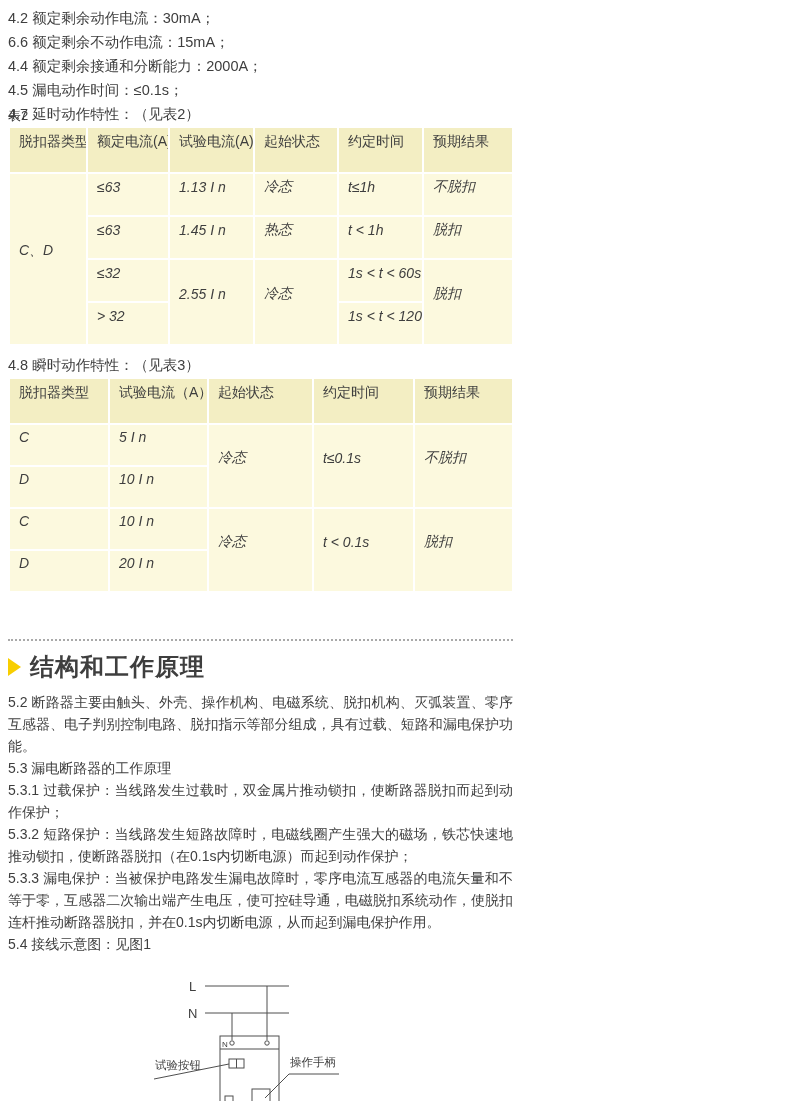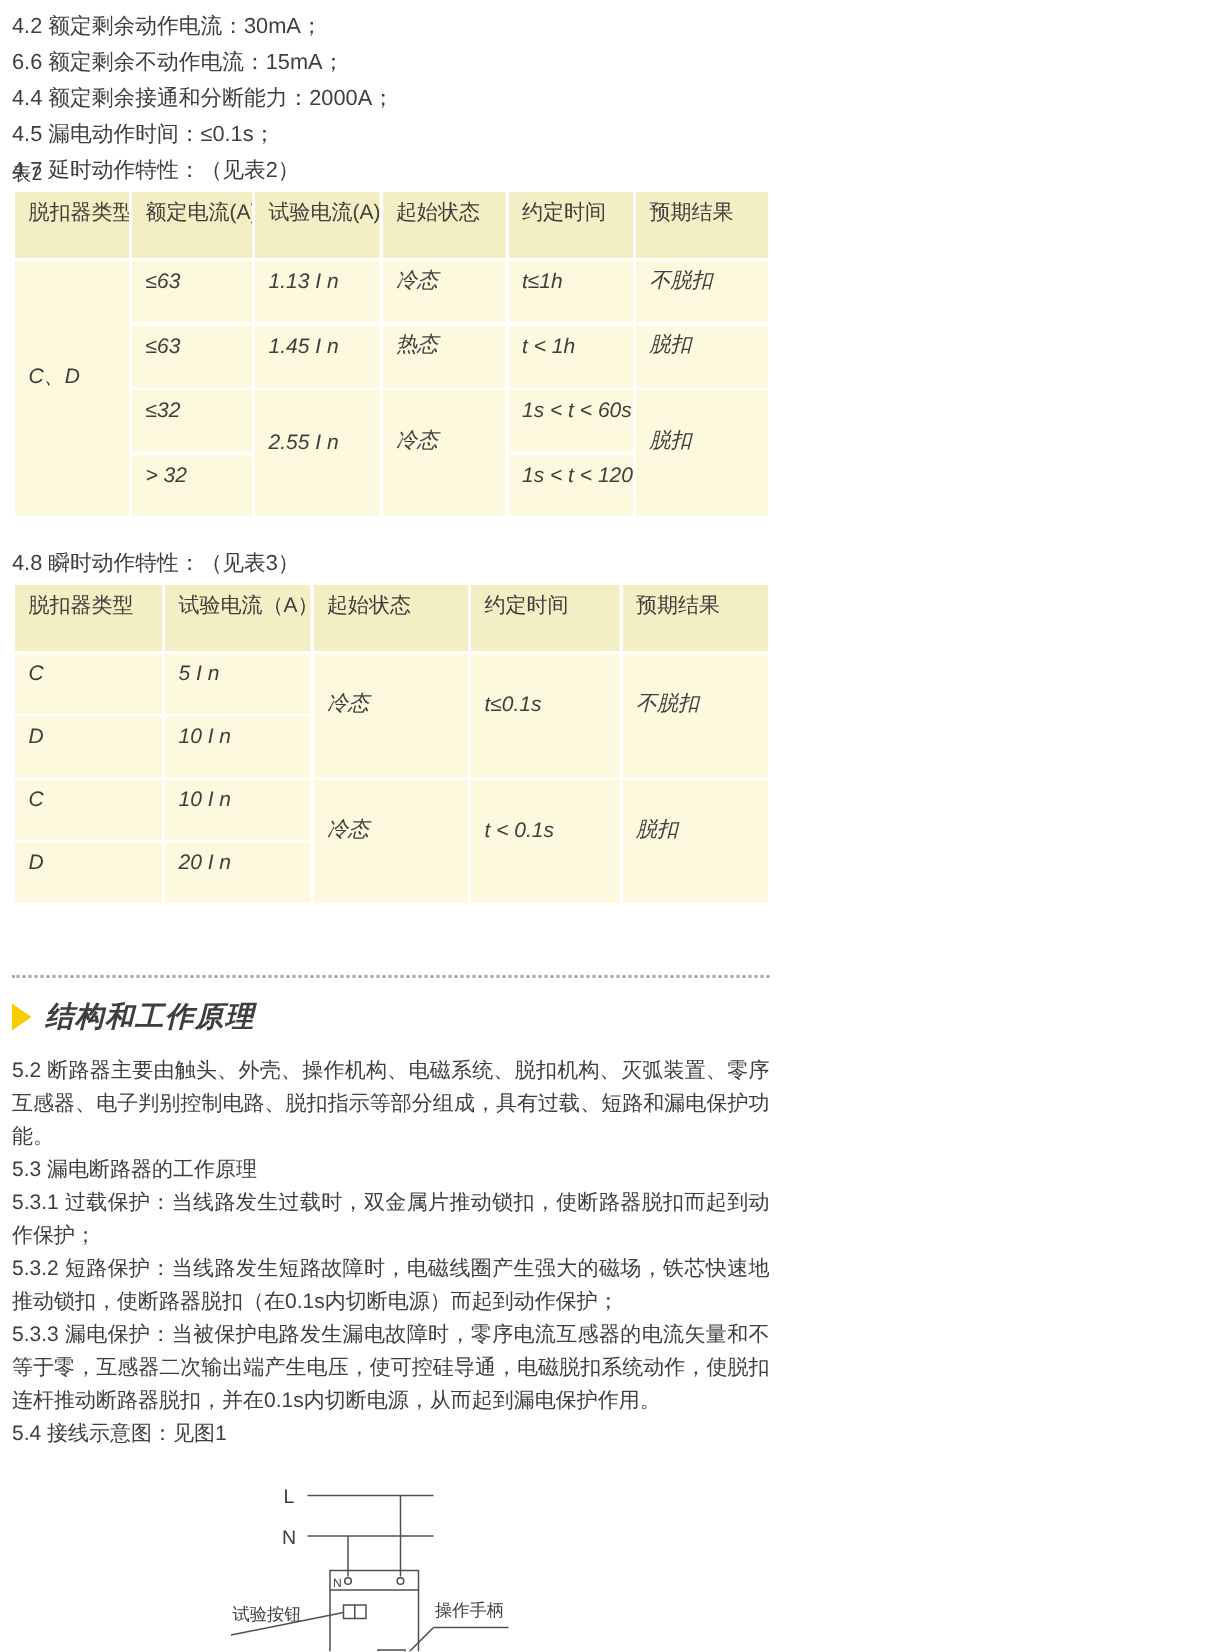--- a/index.html
+++ b/index.html
@@ -48,21 +48,21 @@
     background:#f3eec3;
     height:28px;
   }
   table.spec-table td{
     background:#fcf9de;
     height:25px;
     font-style:italic;
   }
   table.t3 td{height:24px;}
   .h48{
-    margin-top:18px;
+    margin-top:7px;
     font-size:14.5px;
     line-height:24px;
   }
   .divider{
     margin-top:46px;
     width:505px;
     border-top:2px dotted #a9a9a9;
     height:0;
   }
   .sec-header{
@@ -72,24 +72,23 @@
     height:26px;
   }
   .tri{
     width:0;height:0;
     border-left:13px solid #f8ce00;
     border-top:9px solid transparent;
     border-bottom:9px solid transparent;
     margin-right:9px;
   }
   .sec-title{
-    font-size:19px;
+    font-size:24px;
     font-weight:bold;
     letter-spacing:1px;
-    font-style:italic;
   }
   .paras{margin-top:11px;}
   .para{
     font-size:14px;
     line-height:22px;
     text-align:justify;
   }
   .diagram-wrap{
     margin-top:19px;
     margin-left:122px;

